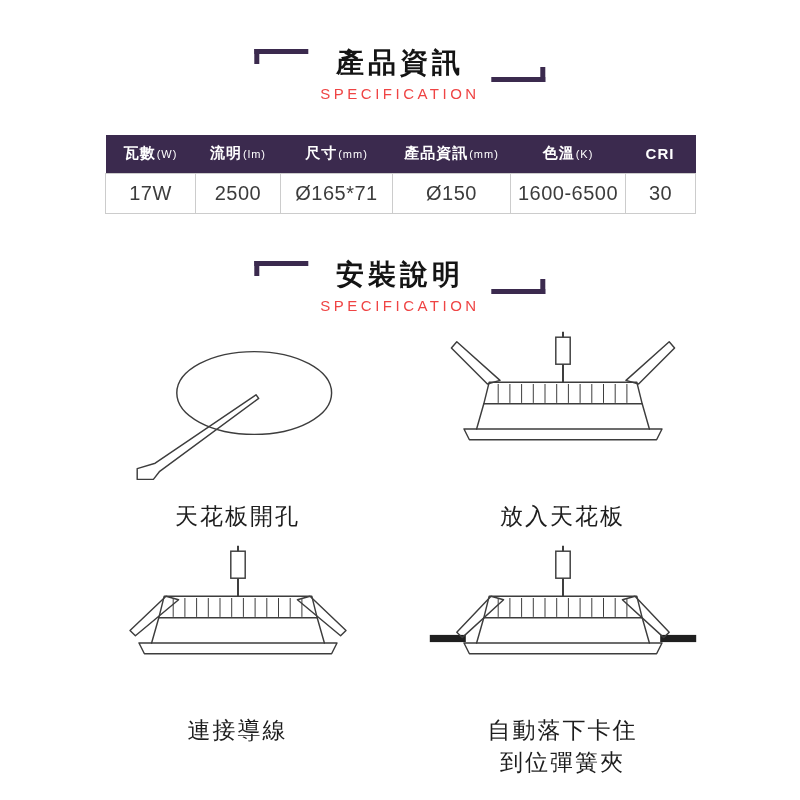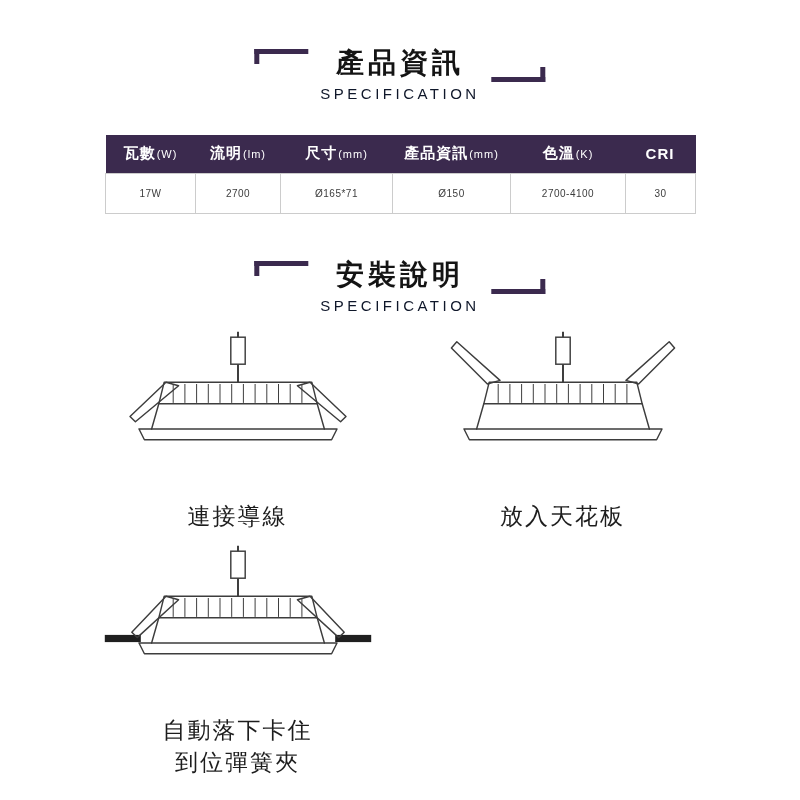--- a/index.html
+++ b/index.html
@@ -14,27 +14,27 @@
 
   
   .title-block { position: absolute; left: 50%; transform: translateX(-50%); display: flex; gap: 12px; align-items: flex-start; }
   .tb-product { top: 46px; }
   .tb-install { top: 258px; text-align: center; }
   .orn { width: 54px; height: 15px; }
   .orn-left  { border-top: 5px solid var(--accent); border-left: 5px solid var(--accent); margin-top: 3px; }
   .orn-right { border-bottom: 5px solid var(--accent); border-right: 5px solid var(--accent); margin-top: 21px; }
   .title-text { display: flex; flex-direction: column; align-items: center; }
   .title-cn { font-size: 28px; font-weight: 700; letter-spacing: 4px; color: #141414; line-height: 1.2; white-space: nowrap; }
-  .title-en { font-size: 15px; letter-spacing: 3.5px; color: #0f172a; margin-top: 5px; }
+  .title-en { font-size: 15px; letter-spacing: 3.5px; color: #ef4444; margin-top: 5px; }
 
   
   .spec-table { position: absolute; left: 105px; top: 135px; width: 590px; border-collapse: collapse; table-layout: fixed; }
   .spec-table th { background: var(--accent); color: #ffffff; font-size: 15px; font-weight: 700; height: 38px; text-align: center; letter-spacing: 1px; white-space: nowrap; }
   .spec-table th .sub { font-size: 11px; font-weight: 400; margin-left: 1px; }
-  .spec-table td { height: 40px; text-align: center; font-size: 10px; color: #3c3c3c; border: 1px solid #cccccc; letter-spacing: 0.5px; background: #fff; }
+  .spec-table td { height: 40px; text-align: center; font-size: 20px; color: #3c3c3c; border: 1px solid #cccccc; letter-spacing: 0.5px; background: #fff; }
   col.c1 { width: 90px; }  col.c2 { width: 85px; }  col.c3 { width: 112px; }
   col.c4 { width: 118px; } col.c5 { width: 115px; } col.c6 { width: 70px; }
 
   
   .steps { position: absolute; left: 75px; top: 330px; width: 650px; display: grid; grid-template-columns: 1fr 1fr; row-gap: 12px; }
   .step { display: flex; flex-direction: column; align-items: center; }
   .step svg { display: block; }
   .step-label { margin-top: 8px; text-align: center; font-size: 23px; color: #1d1d1d; letter-spacing: 2px; line-height: 1.4; }
 
   .line-art { stroke: #3d3d3d; stroke-width: 1.6; fill: none; stroke-linejoin: round; stroke-linecap: round; }
@@ -72,54 +72,47 @@
         <th><span>流明</span><span class="sub">(lm)</span></th>
         <th><span>尺寸</span><span class="sub">(mm)</span></th>
         <th><span>產品資訊</span><span class="sub">(mm)</span></th>
         <th><span>色溫</span><span class="sub">(K)</span></th>
         <th><span>CRI</span><span class="sub"></span></th>
       </tr>
     </thead>
     <tbody>
       <tr>
         <td>17W</td>
-        <td>2700</td>
+        <td>2500</td>
         <td>Ø165*71</td>
         <td>Ø150</td>
-        <td>2700-4100</td>
+        <td>1600-6500</td>
         <td>30</td>
       </tr>
     </tbody>
   </table>
 
   <div class="title-block tb-install">
     <div class="orn orn-left"></div>
     <div class="title-text">
       <div class="title-cn">安裝說明</div>
       <div class="title-en">SPECIFICATION</div>
     </div>
     <div class="orn orn-right"></div>
   </div>
 
   <div class="steps">
 
-
     <div class="step">
       <svg width="270" height="162" viewBox="0 0 300 180">
-        <line class="wire" x1="150" y1="2" x2="150" y2="58"></line>
-        <rect class="connector" x="142" y="8" width="16" height="30"></rect>
-        <path class="line-art" d="M68 58 H232 L238 82 H62 Z"></path>
-        <path class="fins" d="M78 60V81M91 60V81M104 60V81M117 60V81M130 60V81M143 60V81M156 60V81M169 60V81M182 60V81M195 60V81M208 60V81M221 60V81"></path>
-        <path class="line-art" d="M62 82 L54 110 M238 82 L246 110"></path>
-        <path class="line-art" d="M40 110 H260 L254 122 H46 Z"></path>
-        <path class="line-art" d="M70 58 L30 96 L36 102 L84 62 Z"></path>
-        <path class="line-art" d="M230 58 L270 96 L264 102 L216 62 Z"></path>
+        <ellipse class="line-art" cx="168" cy="70" rx="86" ry="46"></ellipse>
+        <path class="line-art" d="M170 72 L58 148 L38 154 L38 166 L56 166 L63 157 L173 76 Z"></path>
       </svg>
       <div class="step-label">
-        <div>連接導線</div>
+        <div>天花板開孔</div>
         <div></div>
       </div>
     </div>
 
     <div class="step">
       <svg width="270" height="162" viewBox="0 0 300 180">
         <line class="wire" x1="150" y1="2" x2="150" y2="58"></line>
         <rect class="connector" x="142" y="8" width="16" height="30"></rect>
         <path class="line-art" d="M68 58 H232 L238 82 H62 Z"></path>
         <path class="fins" d="M78 60V81M91 60V81M104 60V81M117 60V81M130 60V81M143 60V81M156 60V81M169 60V81M182 60V81M195 60V81M208 60V81M221 60V81"></path>
@@ -134,20 +127,37 @@
       </div>
     </div>
 
     <div class="step">
       <svg width="270" height="162" viewBox="0 0 300 180">
         <line class="wire" x1="150" y1="2" x2="150" y2="58"></line>
         <rect class="connector" x="142" y="8" width="16" height="30"></rect>
         <path class="line-art" d="M68 58 H232 L238 82 H62 Z"></path>
         <path class="fins" d="M78 60V81M91 60V81M104 60V81M117 60V81M130 60V81M143 60V81M156 60V81M169 60V81M182 60V81M195 60V81M208 60V81M221 60V81"></path>
         <path class="line-art" d="M62 82 L54 110 M238 82 L246 110"></path>
+        <path class="line-art" d="M40 110 H260 L254 122 H46 Z"></path>
+        <path class="line-art" d="M70 58 L30 96 L36 102 L84 62 Z"></path>
+        <path class="line-art" d="M230 58 L270 96 L264 102 L216 62 Z"></path>
+      </svg>
+      <div class="step-label">
+        <div>連接導線</div>
+        <div></div>
+      </div>
+    </div>
+
+    <div class="step">
+      <svg width="270" height="162" viewBox="0 0 300 180">
+        <line class="wire" x1="150" y1="2" x2="150" y2="58"></line>
+        <rect class="connector" x="142" y="8" width="16" height="30"></rect>
+        <path class="line-art" d="M68 58 H232 L238 82 H62 Z"></path>
+        <path class="fins" d="M78 60V81M91 60V81M104 60V81M117 60V81M130 60V81M143 60V81M156 60V81M169 60V81M182 60V81M195 60V81M208 60V81M221 60V81"></path>
+        <path class="line-art" d="M62 82 L54 110 M238 82 L246 110"></path>
         <rect class="ceiling" x="2" y="101" width="40" height="8"></rect>
         <rect class="ceiling" x="258" y="101" width="40" height="8"></rect>
         <path class="line-art" d="M40 110 H260 L254 122 H46 Z"></path>
         <path class="line-art" d="M70 58 L32 98 L38 104 L84 62 Z"></path>
         <path class="line-art" d="M230 58 L268 98 L262 104 L216 62 Z"></path>
       </svg>
       <div class="step-label">
         <div>自動落下卡住</div>
         <div>到位彈簧夾</div>
       </div>

